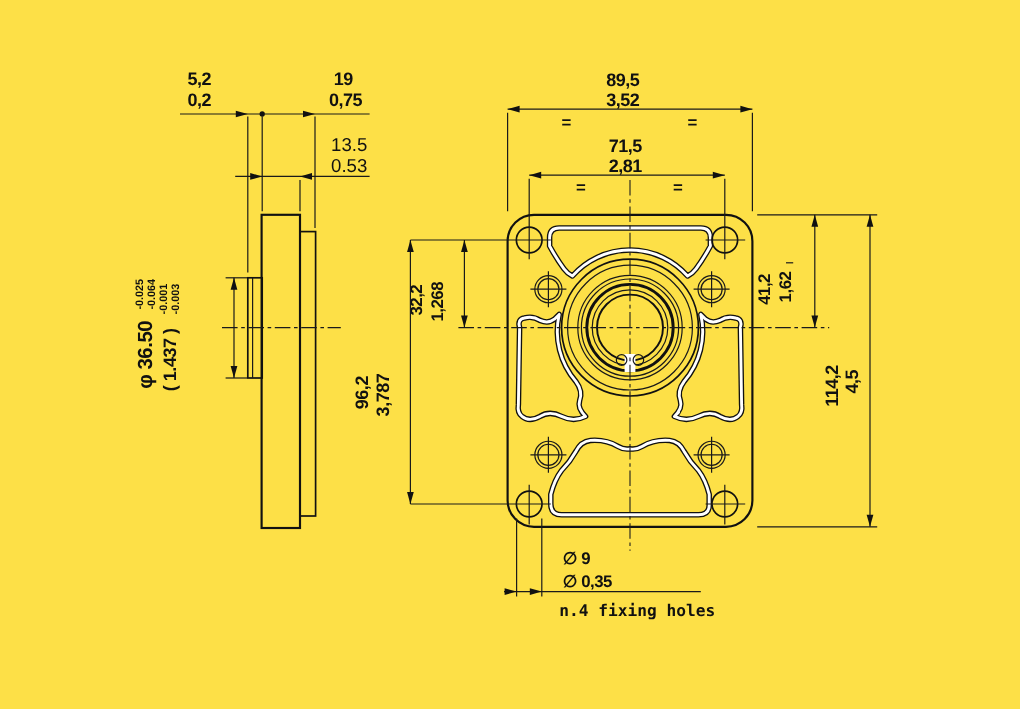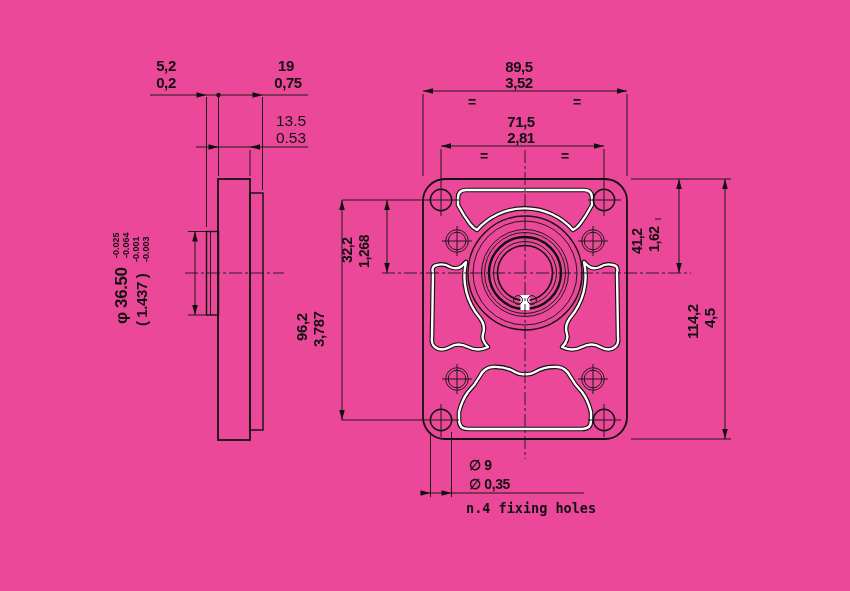--- a/index.html
+++ b/index.html
@@ -1,16 +1,16 @@
 <!DOCTYPE html>
 <html><head>
 <meta charset="utf-8">
 <style>
   html,body{margin:0;padding:0;background:#ffffff;}
-  .sheet{position:relative;width:850px;height:591px;background:#ec4899;overflow:hidden;}
+  .sheet{position:relative;width:850px;height:591px;background:#fde047;overflow:hidden;}
   svg{display:block;}
   .dim-txt{font-family:"Liberation Sans",sans-serif;font-weight:bold;letter-spacing:-0.4px;fill:#111;}
   .dim-txt-light{font-family:"Liberation Sans",sans-serif;font-weight:normal;fill:#111;}
   .tol-txt{font-family:"Liberation Sans",sans-serif;font-weight:bold;fill:#111;}
   .note-txt{font-family:"DejaVu Sans Mono",monospace;font-weight:bold;fill:#111;}
   .eq-txt{font-family:"Liberation Sans",sans-serif;font-weight:bold;fill:#111;}
   .thin{stroke:#1a1a1a;stroke-width:1;fill:none;}
   .thick{stroke:#111;stroke-width:1.8;fill:none;}
   .med{stroke:#111;stroke-width:1.4;fill:none;}
   .cl{stroke:#1a1a1a;stroke-width:0.9;fill:none;stroke-dasharray:13 3 3 3;}

